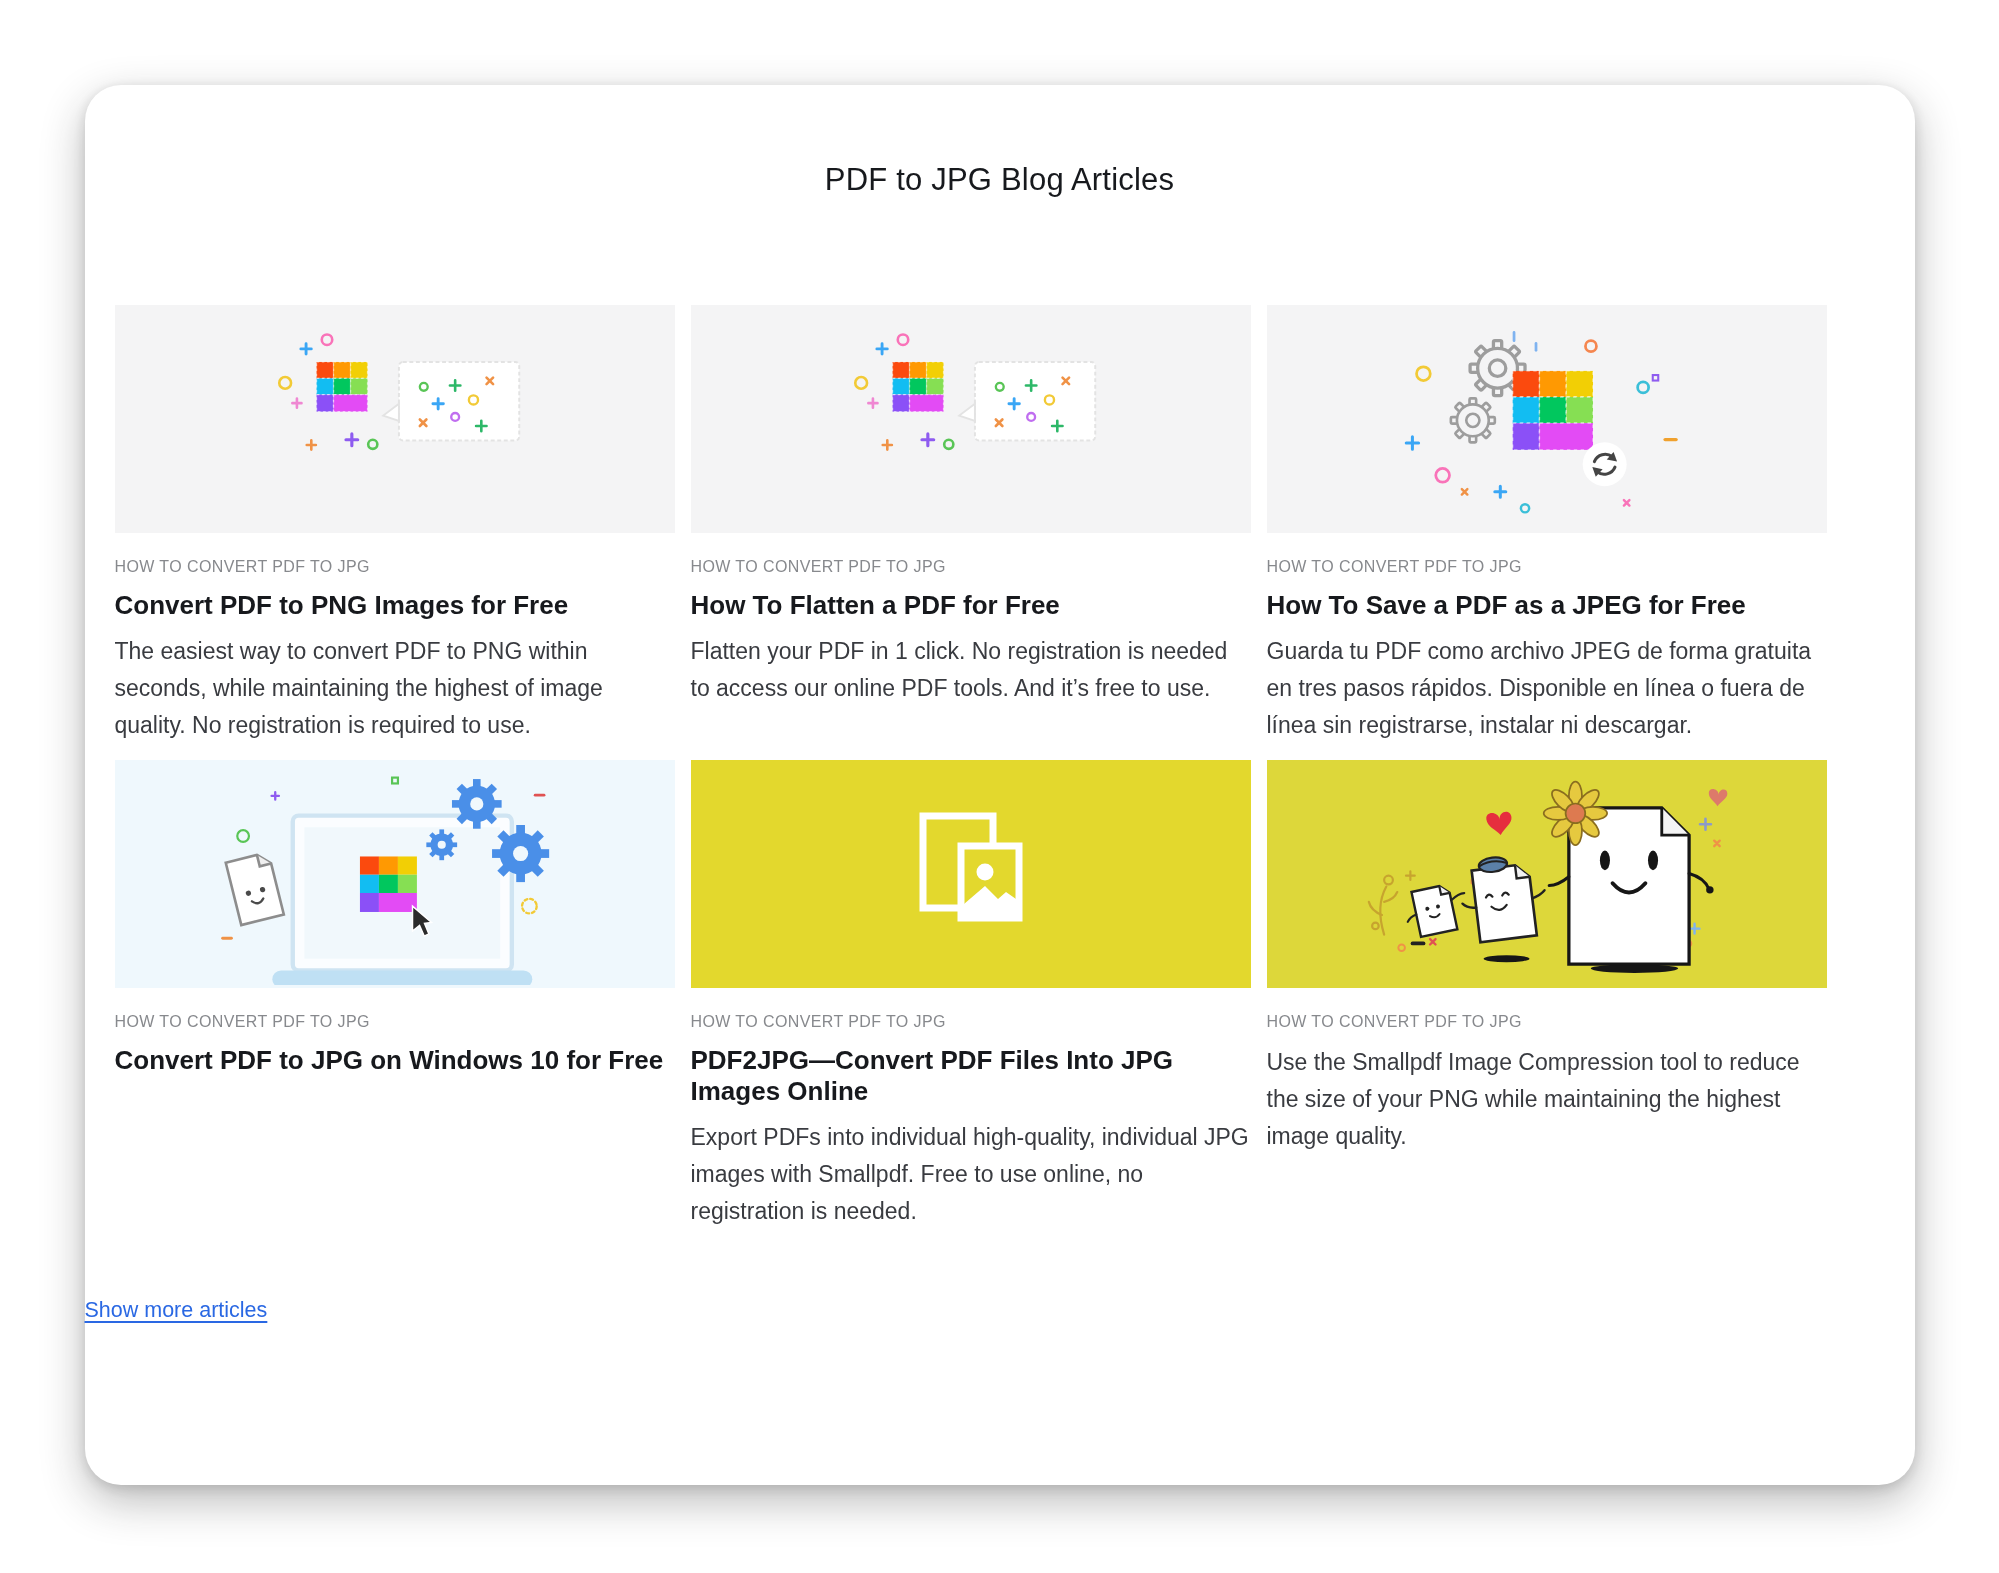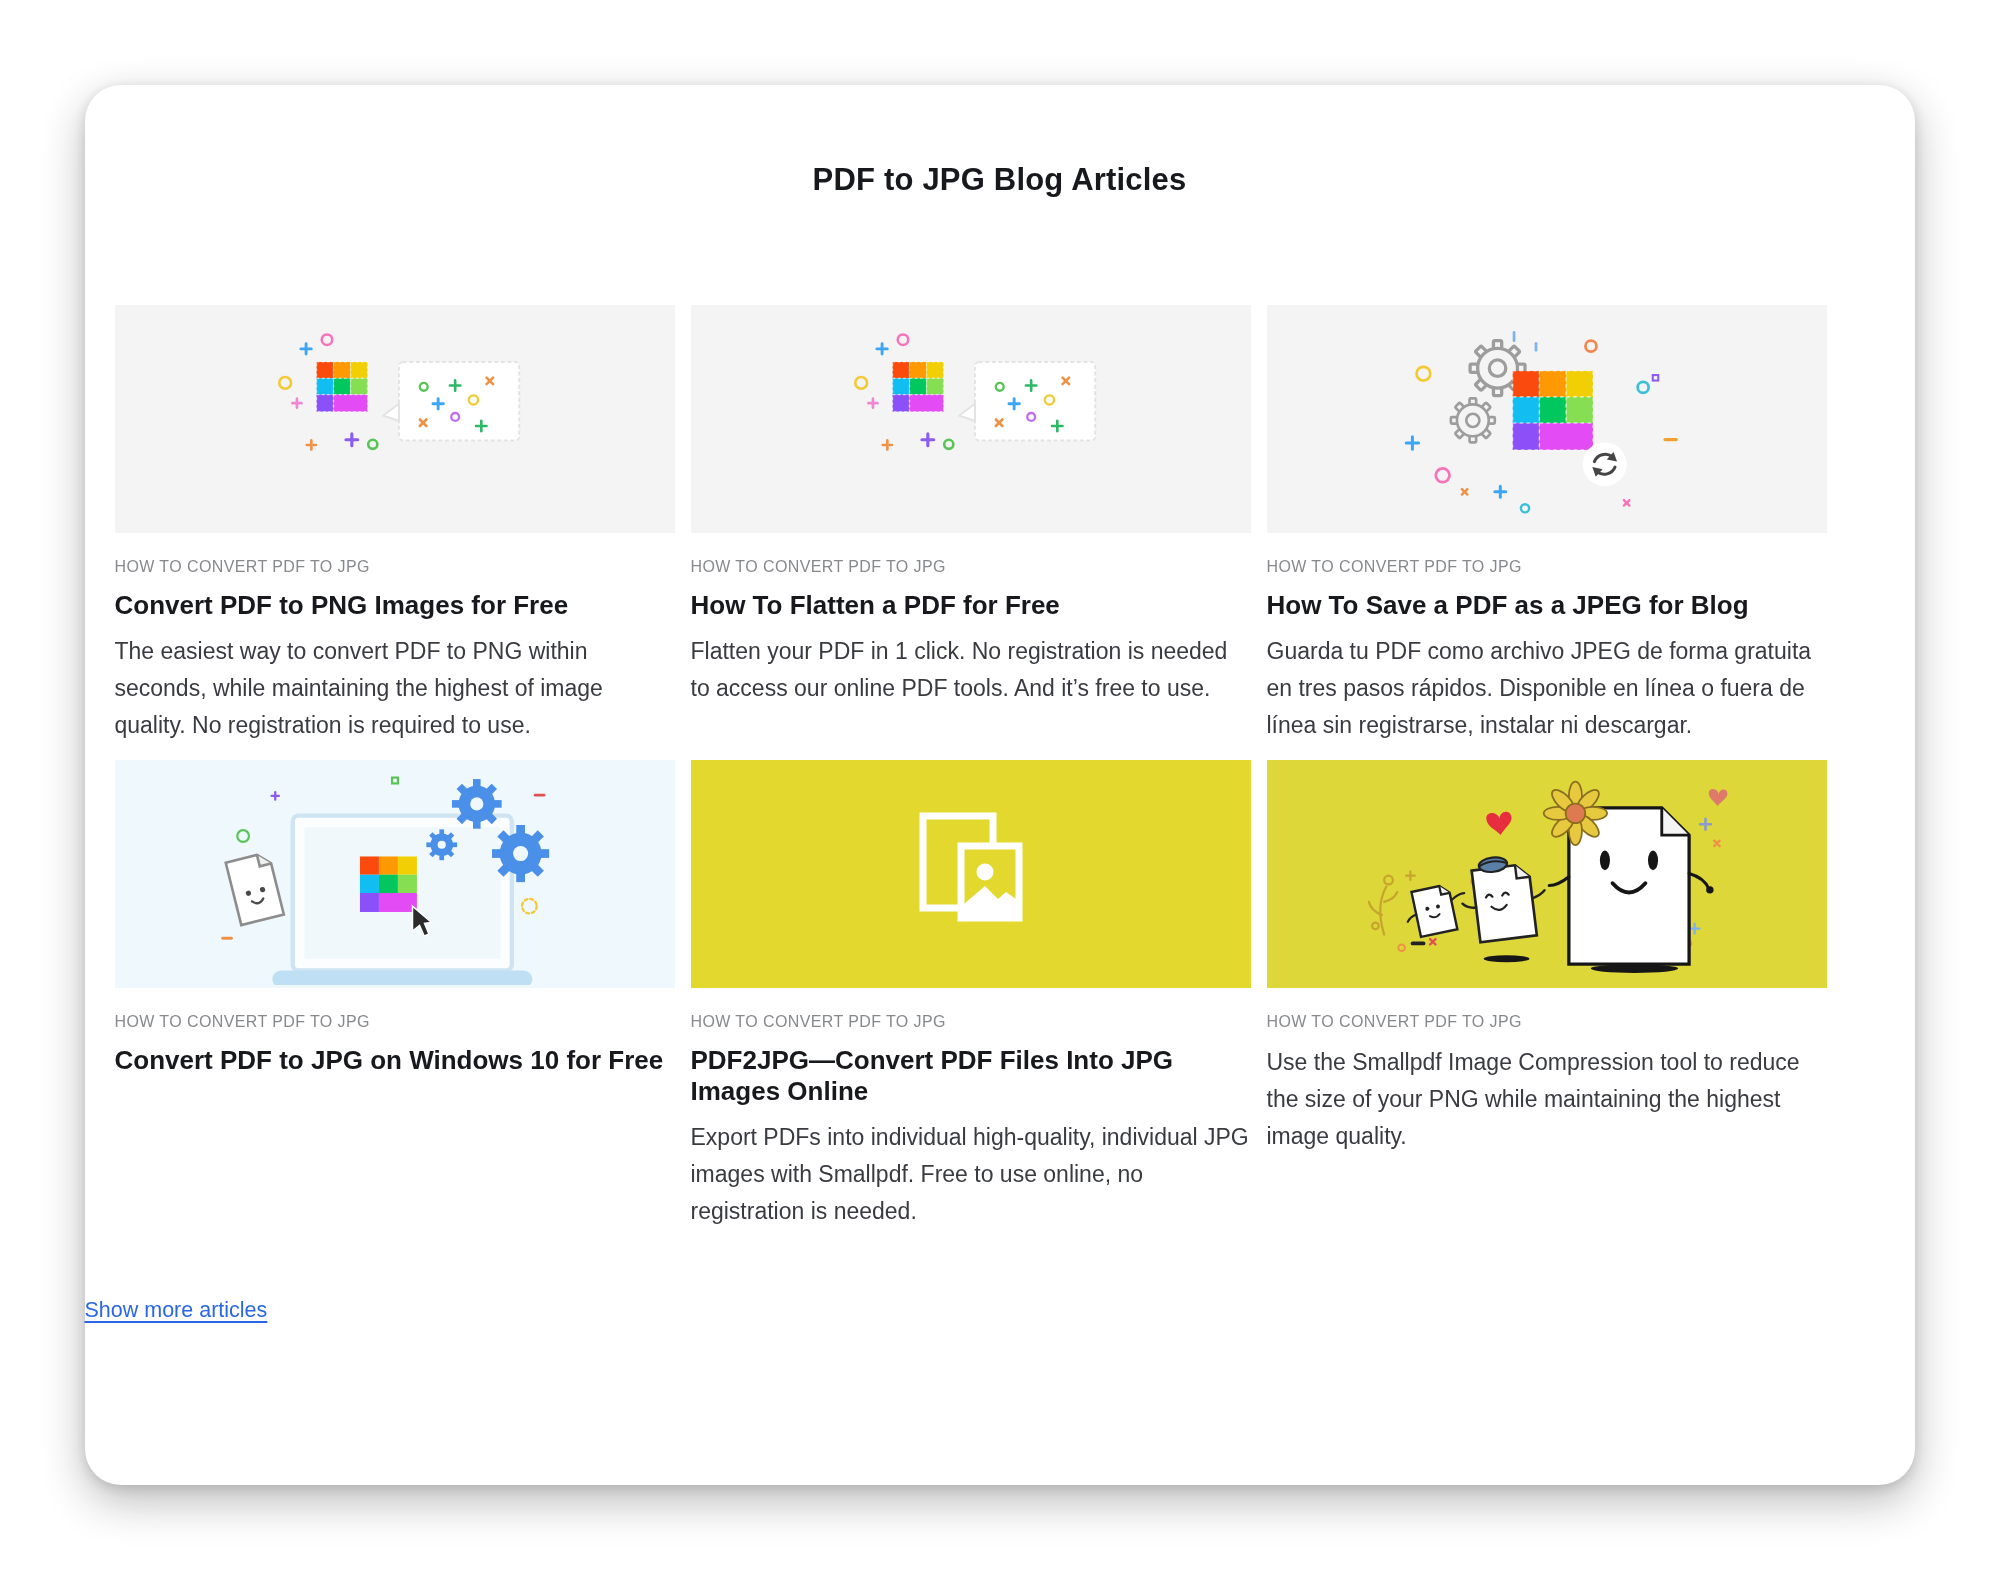--- a/index.html
+++ b/index.html
@@ -15,21 +15,21 @@
     margin: 85px auto 0;
     background: #ffffff;
     border-radius: 36px;
     box-shadow: 0 16px 44px rgba(30,30,30,.30), 0 3px 12px rgba(30,30,30,.14);
     padding-top: 74px;
   }
   .page-title {
     text-align: center;
     font-size: 31px;
     line-height: 42px;
-    font-weight: 700;
+    font-weight: 400;
     color: #17191d;
     letter-spacing: .2px;
   }
   .grid {
     width: 1770px;
     margin: 104px auto 0;
     display: grid;
     grid-template-columns: repeat(3, 560px);
     column-gap: 45px;
     row-gap: 78px;
@@ -229,21 +229,21 @@
           <g>
             <circle cx="162" cy="108" r="16" fill="#ffffff"></circle>
             <path d="M154.5,106 a8.5,8.5 0 0 1 13,-3.5" fill="none" stroke="#454545" stroke-width="2.2" stroke-linecap="round"></path>
             <polygon points="168.5,99 171,106 163.5,104.5" fill="#454545"></polygon>
             <path d="M169.5,110 a8.5,8.5 0 0 1 -13,3.5" fill="none" stroke="#454545" stroke-width="2.2" stroke-linecap="round"></path>
             <polygon points="155.5,117 153,110 160.5,111.5" fill="#454545"></polygon>
           </g>
         </svg>
       </div>
       <div class="category">HOW TO CONVERT PDF TO JPG</div>
-      <div class="card-title">How To Save a PDF as a JPEG for Blog</div>
+      <div class="card-title">How To Save a PDF as a JPEG for Free</div>
       <div class="card-desc">Guarda tu PDF como archivo JPEG de forma gratuita en tres pasos rápidos. Disponible en línea o fuera de línea sin registrarse, instalar ni descargar.</div>
     </div>
 
     <div class="card">
       <div class="thumb" style="background-color: rgb(239, 248, 253);">
         <svg width="410" height="222" viewBox="0 0 280 152">
           <g stroke-linecap="round" fill="none">
             <rect x="138" y="10" width="4" height="4" stroke="#59c556" stroke-width="1.5"></rect>
             <path d="M236,22 h6" stroke="#e05252" stroke-width="2"></path>
             <circle cx="36" cy="50" r="4" fill="none" stroke="#59c556" stroke-width="1.5"></circle>

